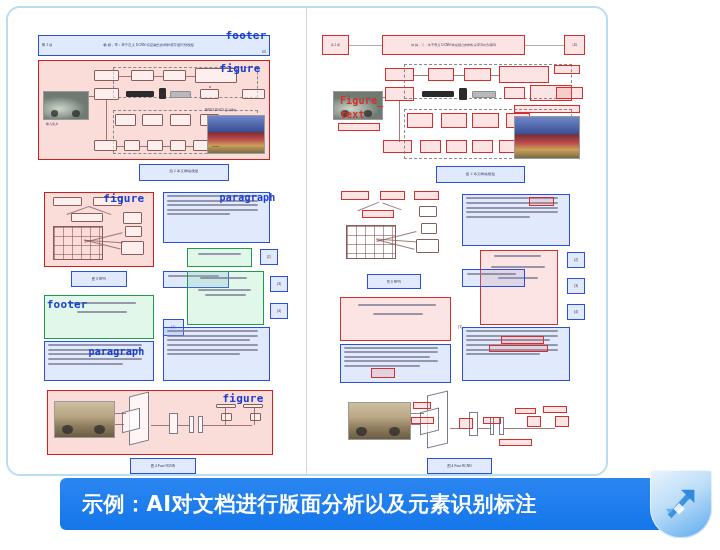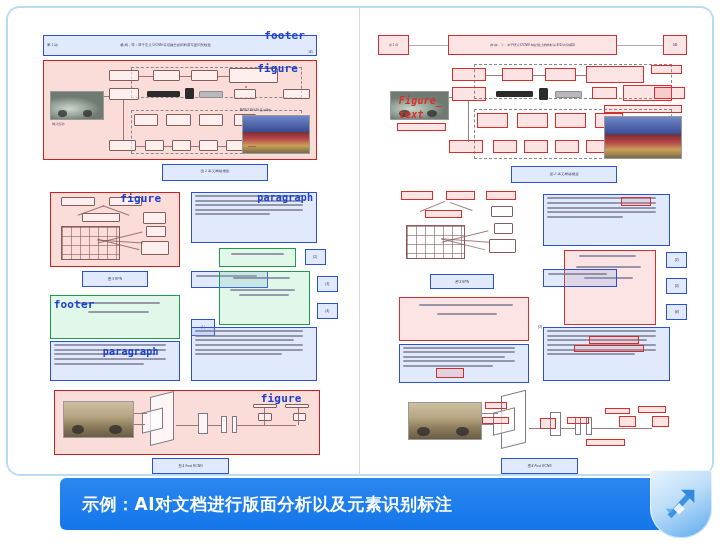--- a/index.html
+++ b/index.html
@@ -5,28 +5,28 @@
   * { box-sizing: border-box; margin:0; padding:0; }
   html,body { width:720px; height:550px; overflow:hidden; }
   body {
     font-family: "Liberation Sans", sans-serif;
     background:#ffffff;
     position:relative;
   }
 
   
   #slide-card {
-    position:absolute; left:6px; top:6px; width:708px; height:470px;
+    position:absolute; left:6px; top:6px; width:602px; height:470px;
     border:2px solid #b8dcf2; border-radius:14px; background:#fff;
     overflow:hidden;
   }
   #panels { position:absolute; left:0; top:0; right:0; bottom:0; display:flex; }
   .panel { position:relative; background:#fff; overflow:hidden; }
   #panel-left  { width:50%; border-right:1px solid #d9d9d9; }
-  #panel-right { width:50%;font-style:italic; }
+  #panel-right { width:50%; }
 
   .page { position:absolute; left:0; top:0; right:0; bottom:0; }
 
   
   .tinytext{
     font-family:"Liberation Sans", sans-serif;
     color:#3a3a5c; line-height:1.45;
     overflow:hidden; white-space:normal; word-break:break-all;
   }
   .blk{ position:absolute; }
@@ -106,21 +106,21 @@
   .col{ position:absolute; border:1px solid #7a7a8a; background:rgba(255,255,255,.7); }
 
   
   #banner{
     position:absolute; left:60px; top:478px; width:600px; height:52px;
     background:linear-gradient(180deg,#2b86f0 0%,#1476ea 100%);
     border-radius:6px 0 0 6px;
   }
   #banner-caption{
     position:absolute; left:22px; top:0; height:56px; line-height:52px;
-    font-size:17px; font-weight:700; color:#ffffff; letter-spacing:.5px;
+    font-size:21px; font-weight:700; color:#ffffff; letter-spacing:.5px;
     font-family:"DejaVu Sans","Liberation Sans", sans-serif;
   }
   #logo-shield{
     position:absolute; left:650px; top:470px; width:62px; height:68px;
     background:linear-gradient(150deg,#e9f4fe 0%,#bcddf8 45%,#5aa9ee 100%);
     border-radius:4px 4px 30px 30px;
     box-shadow:inset 0 0 0 1px rgba(255,255,255,.6);
   }
   #logo-glyph{
     position:absolute; left:10px; top:12px; width:42px; height:44px;

